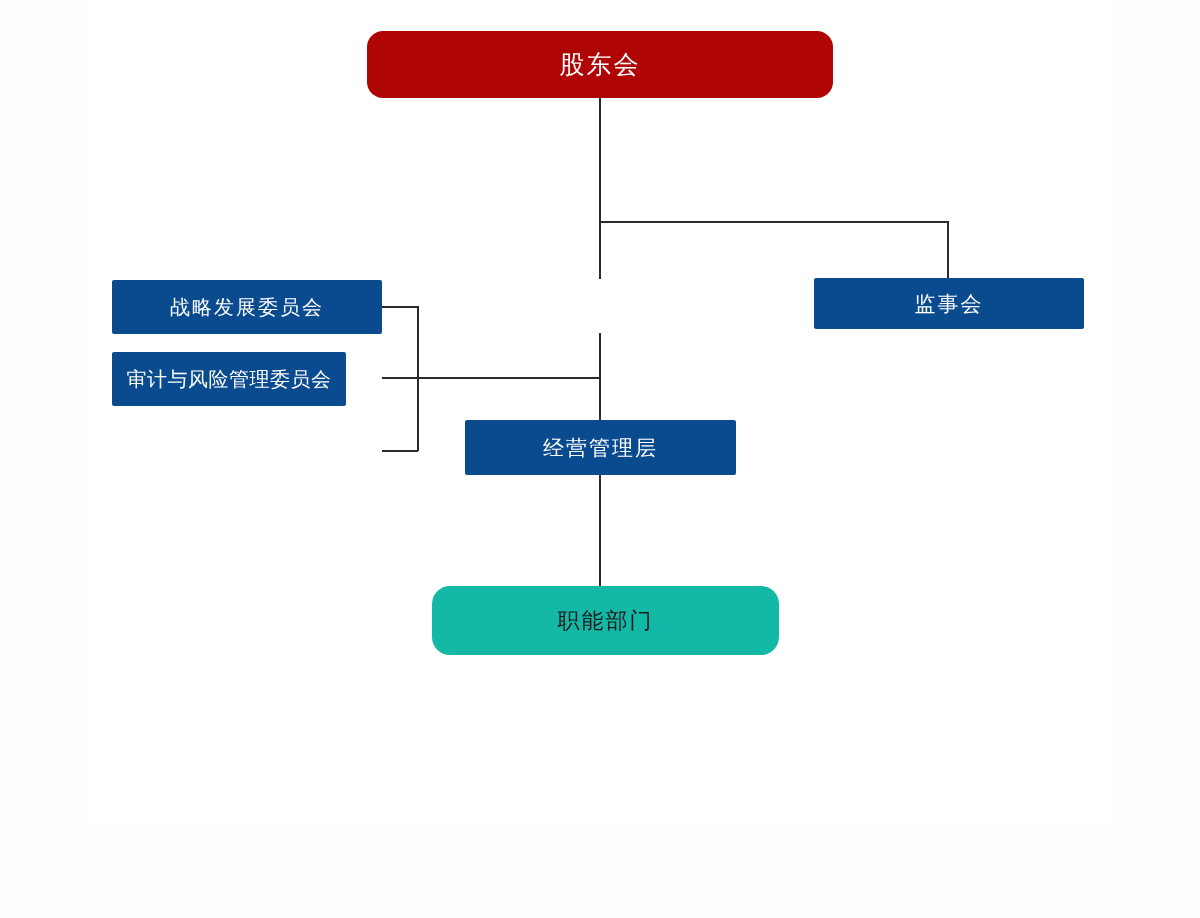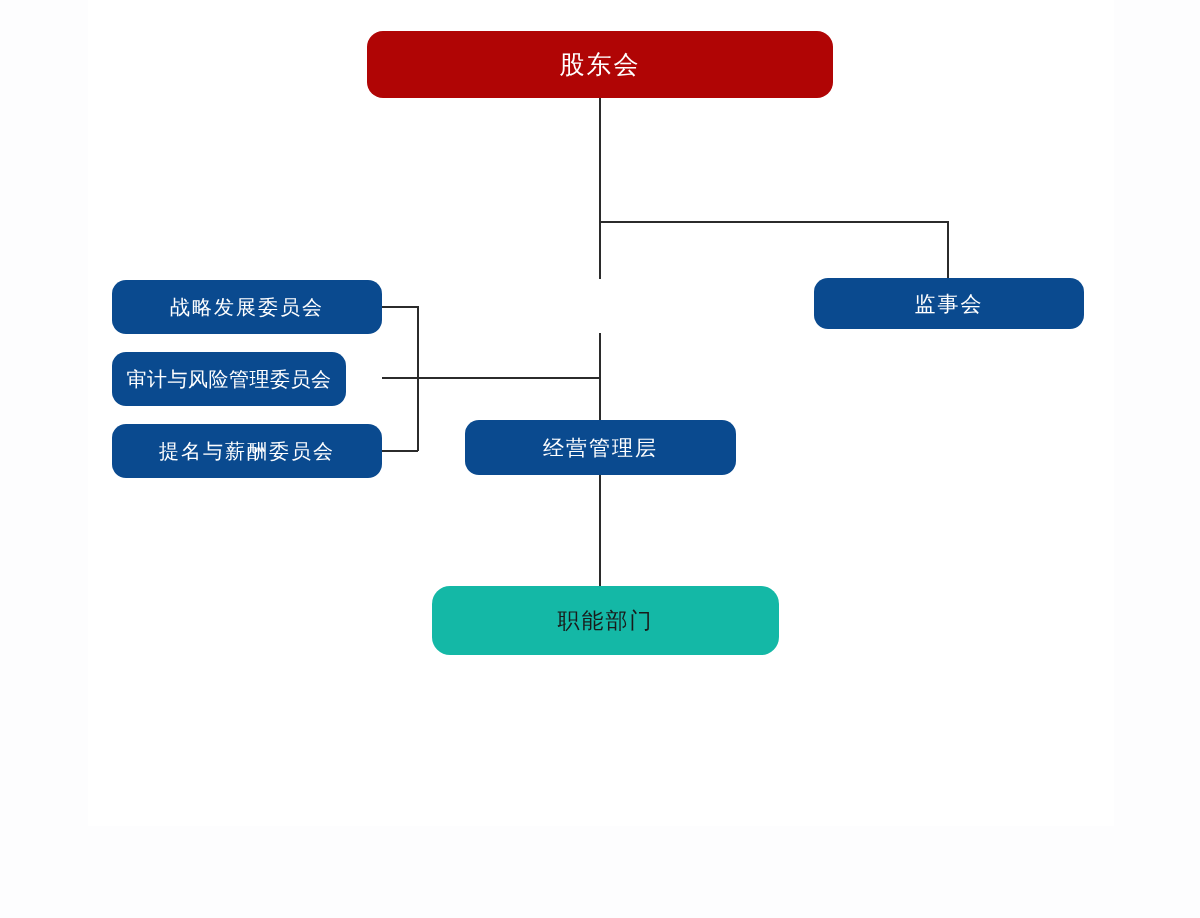--- a/index.html
+++ b/index.html
@@ -24,21 +24,21 @@
     width: 1026px;
     height: 826px;
     background: #ffffff;
   }
   .node {
     position: absolute;
     display: flex;
     align-items: center;
     justify-content: center;
     box-sizing: border-box;
-    border-radius: 14px;
+    border-radius: 2px;
     text-align: center;
     letter-spacing: 2px;
     white-space: nowrap;
     user-select: none;
   }
   .node-red {
     background: #b00505;
     color: #ffffff;
     font-size: 25px;
     border-radius: 16px;
@@ -101,23 +101,20 @@
   </div>
 
   <div class="node node-blue small" style="left:112px; top:280px; width:270px; height:54px;">
     <span>战略发展委员会</span>
   </div>
 
   <div class="node node-blue small" style="left:112px; top:352px; width:234px; height:54px; font-size:20px; letter-spacing:0.5px;">
     <span>审计与风险管理委员会</span>
   </div>
 
-  <div class="node node-blue small" style="left:112px; top:424px; width:270px; height:54px;">
-    <span>提名与薪酬委员会</span>
-  </div>
 
   <div class="node node-blue" style="left:465px; top:420px; width:271px; height:55px;">
     <span>经营管理层</span>
   </div>
 
   <div class="node node-gray" style="left:432px; top:586px; width:347px; height:69px;">
     <span>职能部门</span>
   </div>
 
 </div>

